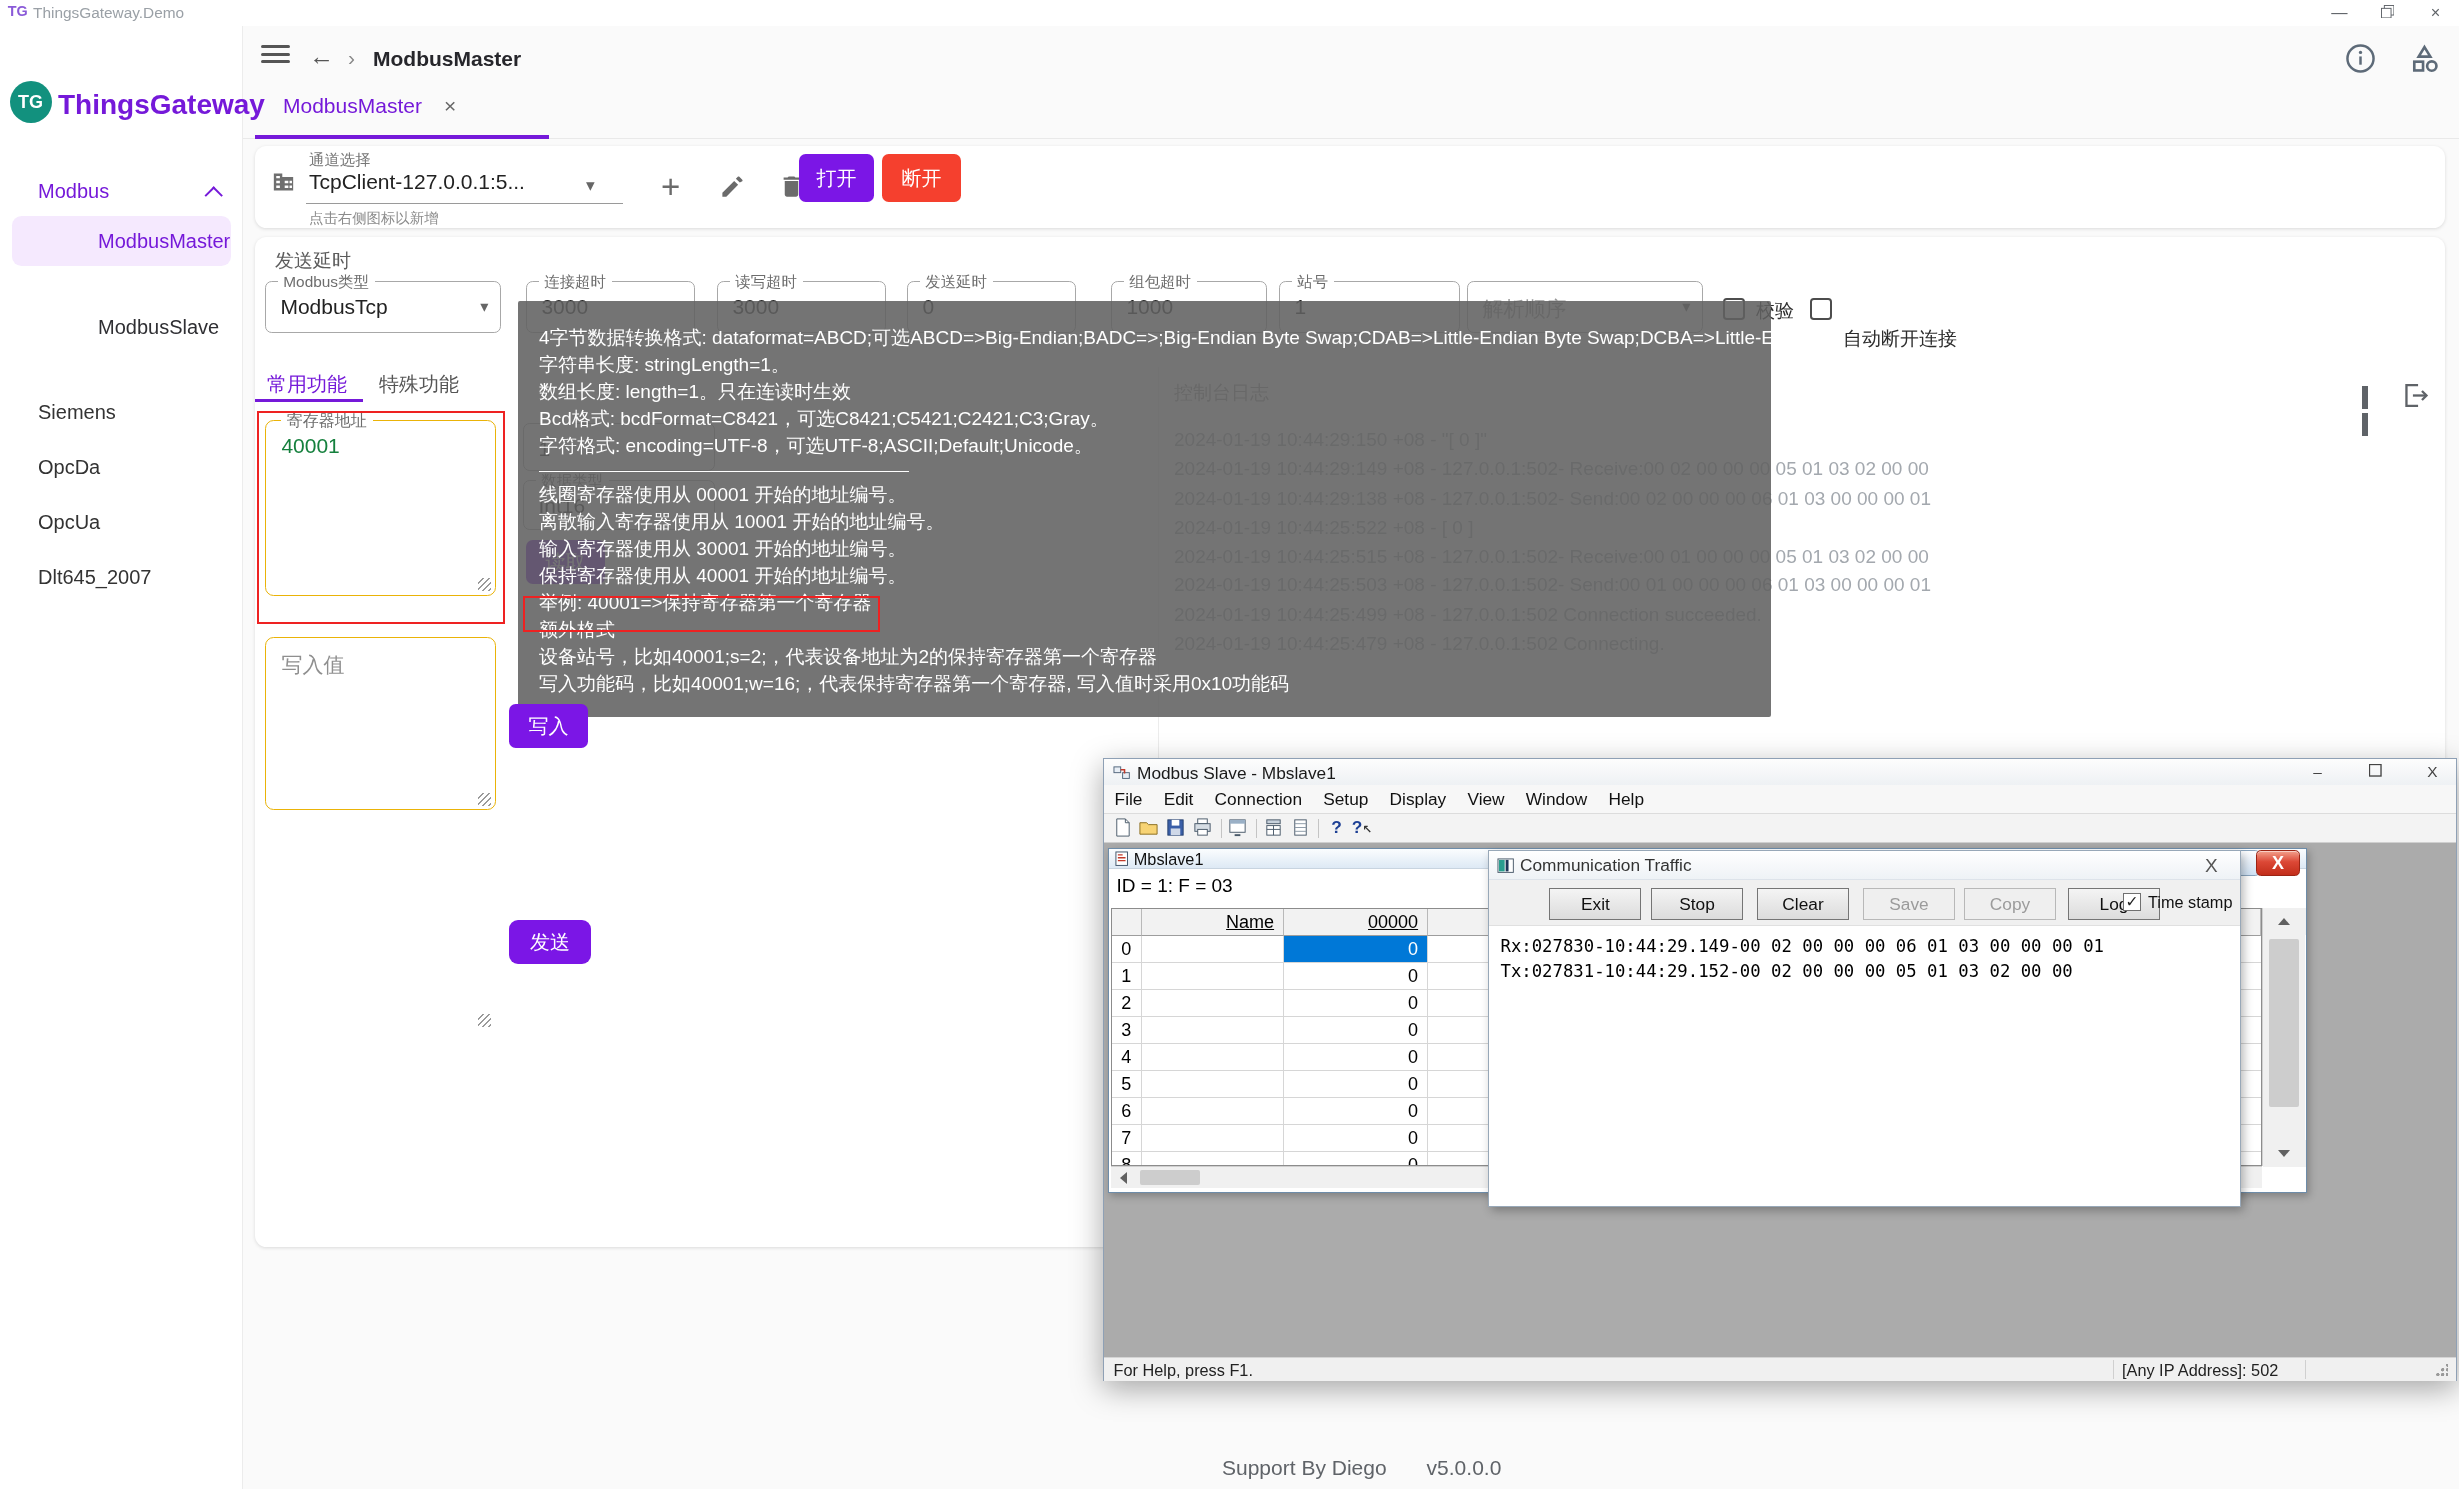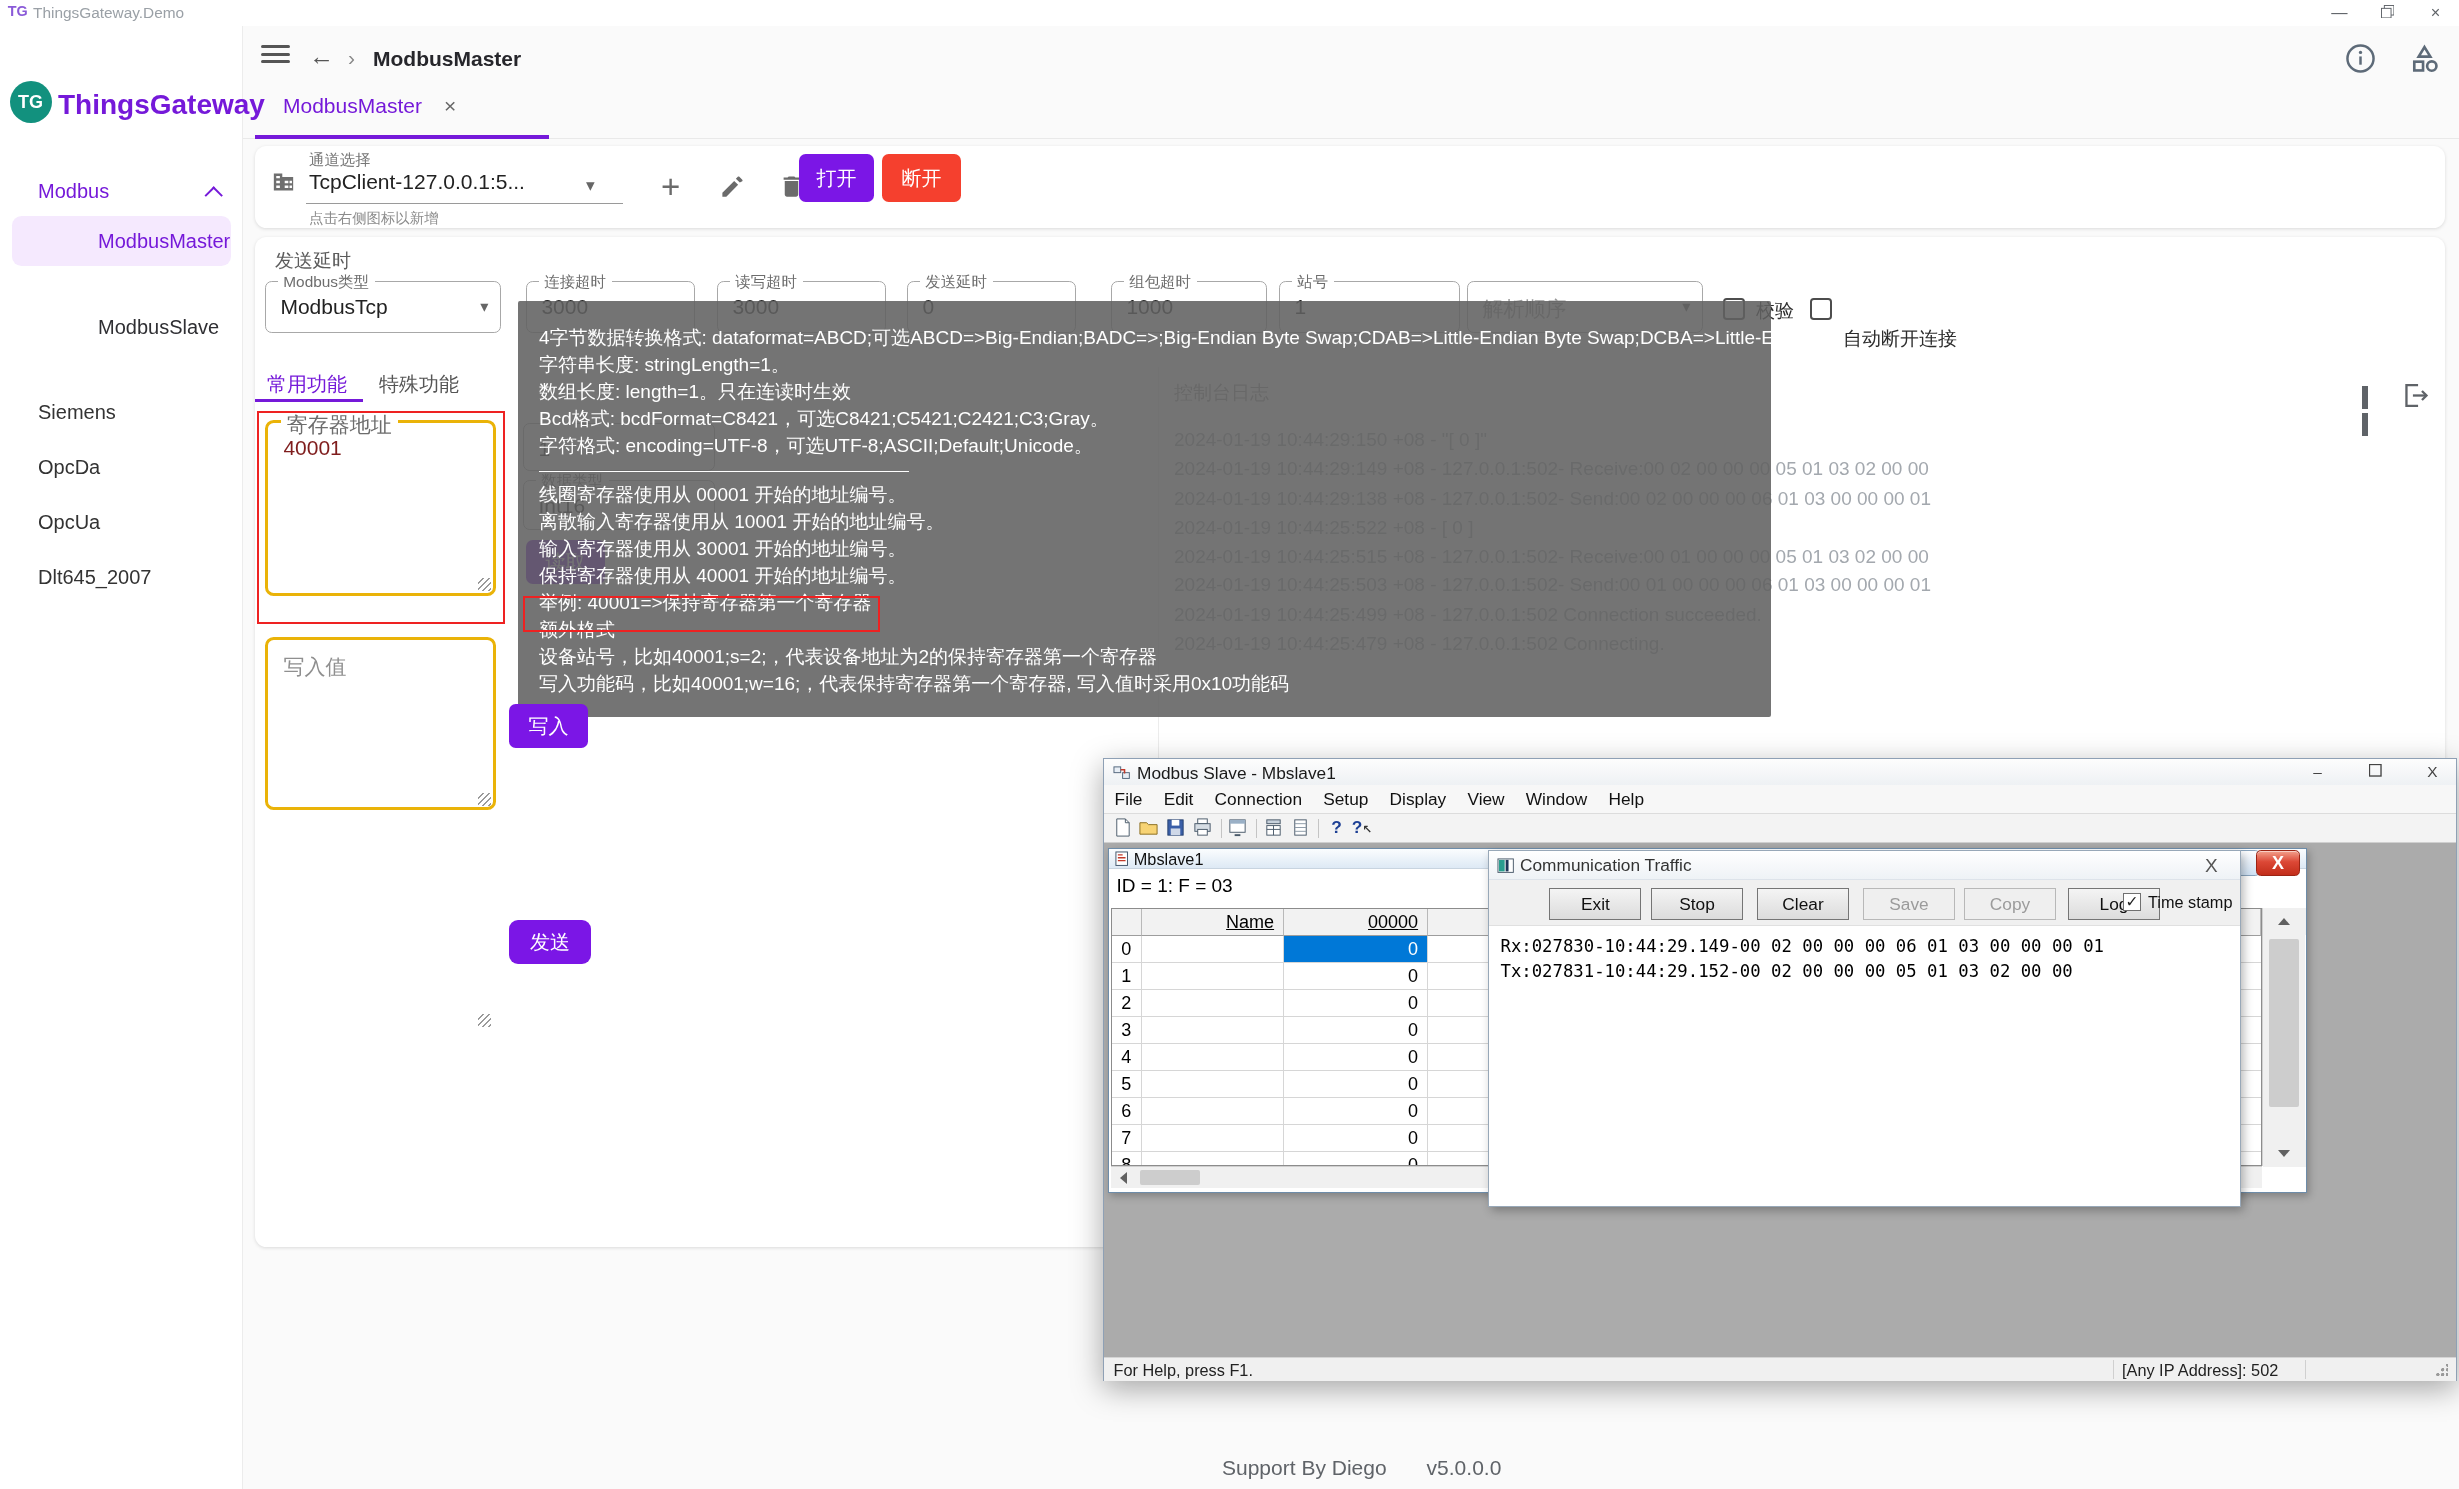--- a/index.html
+++ b/index.html
@@ -69,24 +69,24 @@
   .tf.ghost .val { color:#9a9a9a; }
   .cbox { position:absolute; width:22px; height:22px; border:2.4px solid #4d4d4d; border-radius:3.8px; background:#fff; }
   .cbl { position:absolute; font-size:19px; color:#2d2d2d; }
 
   
   #ft-common { left:267px; top:371px; font-size:20px; color:#7519d9; }
   #ft-special { left:379px; top:371px; font-size:20px; color:#555; }
   #ft-underline { left:255px; top:399px; width:108px; height:2.9px; background:#7519d9; }
 
   
-  textarea.ta { position:absolute; border:3px solid #eab308; border-radius:8.6px; background:#fff; resize:none; outline:none;
-    font-family:"Liberation Sans","DejaVu Sans",sans-serif; font-size:21px; color:#7f1d1d; padding:13.4px 15.4px; }
+  textarea.ta { position:absolute; border:1px solid #eab308; border-radius:8.6px; background:#fff; resize:none; outline:none;
+    font-family:"Liberation Sans","DejaVu Sans",sans-serif; font-size:21px; color:#15803d; padding:13.4px 15.4px; }
   textarea.ta::placeholder { color:#8f8f8f; }
-  .ta-label { position:absolute; background:#fff; padding:0 5.8px; font-size:21px; color:#6d6d6d; z-index:3; }
+  .ta-label { position:absolute; background:#fff; padding:0 5.8px; font-size:16px; color:#6d6d6d; z-index:3; }
   .grip { position:absolute; width:12.5px; height:12.5px; background:
       repeating-linear-gradient(135deg, transparent 0 2.9px, #9a9a9a 2.9px 4.3px); z-index:4; }
   #btn-read  { left:526px; top:540px; width:79px; height:44px; z-index:2; }
   #btn-write { left:509px; top:704px; width:79px; height:44px; z-index:60; }
   #btn-send  { left:509px; top:920px; width:82px; height:44px;border-radius:9px; }
   .redrect { position:absolute; border:2.9px solid #ee2222; z-index:62; }
 
   
   #console-divider { left:1158px; top:367px; width:1px; height:872px; background:#ececec; }
   #console-title { left:1174px; top:380px; font-size:19px; color:#9e9e9e; }

